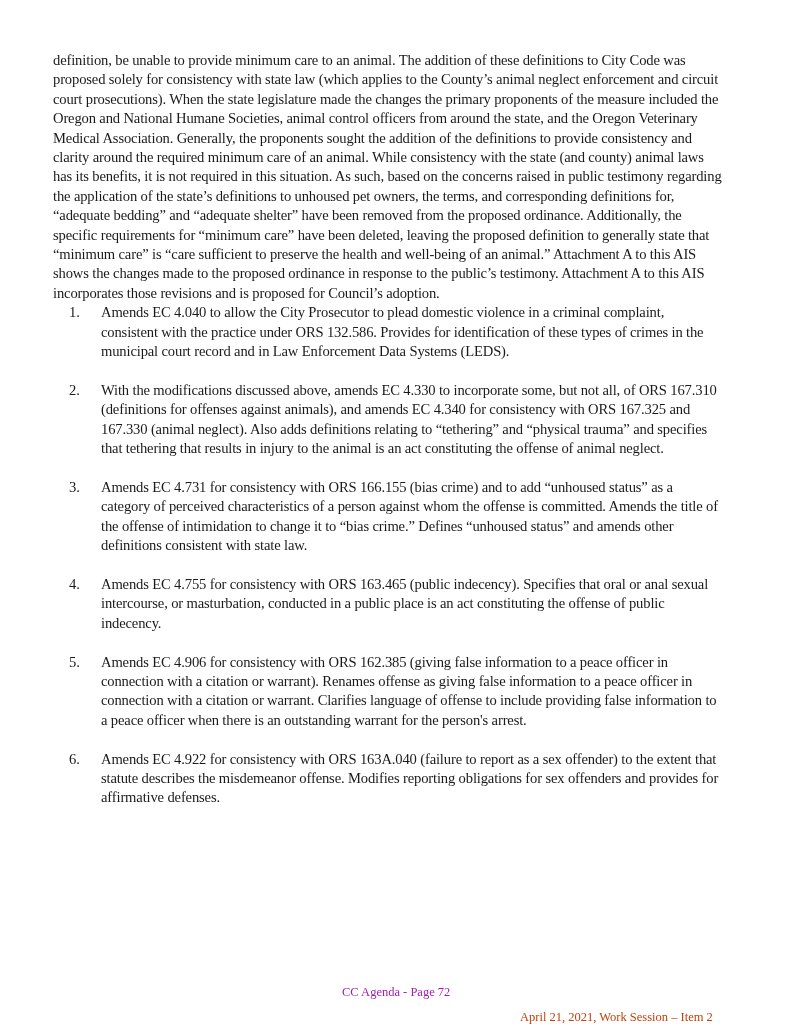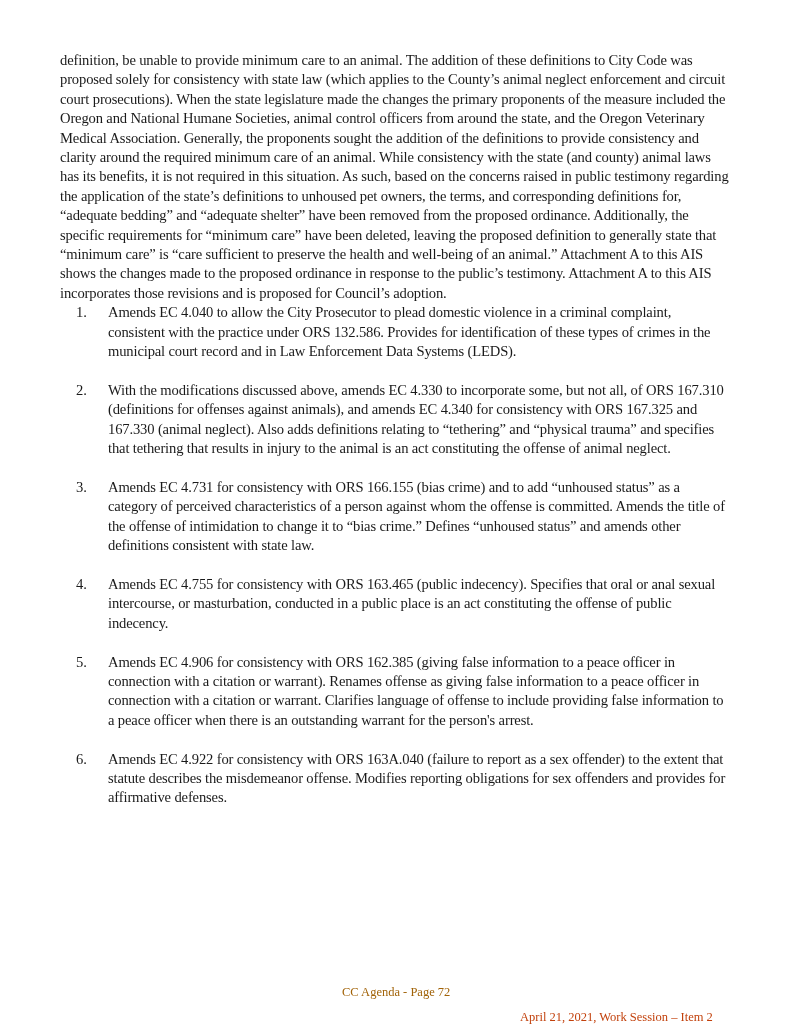--- a/index.html
+++ b/index.html
@@ -10,21 +10,21 @@
     body {
       width: 800px;
       height: 1035px;
       position: relative;
       overflow: hidden;
       font-family: "Liberation Serif", "DejaVu Serif", serif;
       color: #1a1a1a;
     }
     .page {
       position: absolute;
-      left: 60px;
+      left: 53px;
       top: 51px;
       width: 670px;
       font-size: 14.6px;
       line-height: 19.4px;
       letter-spacing: -0.15px;
     }
     .para {
       margin: 0;
     }
     .intro {
@@ -44,21 +44,21 @@
     ol.changes li .num {
       position: absolute;
       left: 16px;
       top: 0;
     }
     .footer-page {
       position: absolute;
       left: 342px;
       top: 985px;
       font-size: 12.5px;
-      color: #a16207;
+      color: #a21caf;
     }
     .footer-item {
       position: absolute;
       left: 520px;
       top: 981px;
       font-size: 12.5px;
       color: #ee2b2b;
     }
   </style>
 </head>

